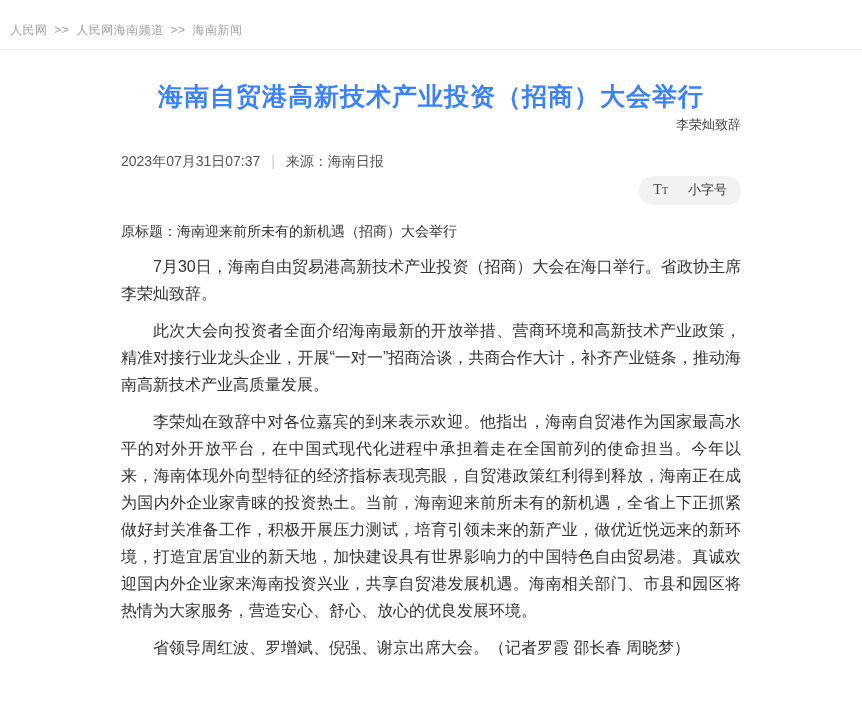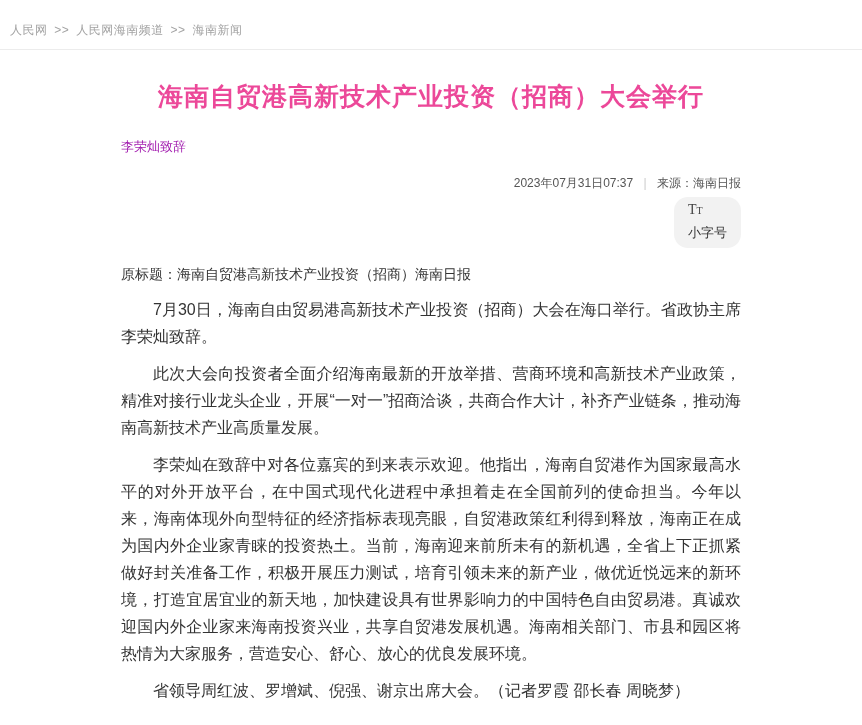--- a/index.html
+++ b/index.html
@@ -18,42 +18,42 @@
   .crumb { color:#a3a3a3; text-decoration:none; cursor:pointer; }
   .crumb-sep { margin:0 3px; color:#a3a3a3; }
 
   
   .article { width:620px; margin:0 auto; }
 
   .article-title {
     margin:29px 0 0;
     text-align:center;
     font-size:25px; line-height:34px;
-    font-weight:600; color:#ec4899;
+    font-weight:600; color:#3b82f6;
     letter-spacing:1px;
   }
   .article-subtitle {
-    margin-top:25px;
-    text-align:left;
-    font-size:13px; color:#a21caf;
+    margin-top:3px;
+    text-align:right;
+    font-size:13px; color:#404040;
   }
   .article-meta {
     margin-top:19px;
-    text-align:right;
-    font-size:12px; color:#555555;
+    text-align:left;
+    font-size:14px; color:#555555;
   }
   .meta-sep { color:#cccccc; margin:0 7px; }
 
   .toolbar-row { display:flex; justify-content:flex-end; margin-top:5px; }
   .font-size-pill {
-    display:inline-flex; align-items:baseline; gap:6px;
+    display:inline-flex; align-items:baseline; gap:20px;
     background:#f2f2f2; border-radius:14px;
     padding:5px 14px 6px;
     font-size:13px; color:#333333;
-    cursor:pointer; user-select:none;flex-direction:column;
+    cursor:pointer; user-select:none;
   }
   .tt-icon { font-family:"Liberation Serif","DejaVu Serif",serif; color:#444; }
   .tt-icon .t-big { font-size:14px; }
   .tt-icon .t-small { font-size:10px; }
 
   .original-title {
     margin:15px 0 0;
     font-size:14px; line-height:22px; color:#333333;
   }
 
@@ -88,21 +88,21 @@
     <span>来源：海南日报</span>
   </div>
 
   <div class="toolbar-row">
     <span class="font-size-pill">
       <span class="tt-icon"><span class="t-big">T</span><span class="t-small">T</span></span>
       <span>小字号</span>
     </span>
   </div>
 
-  <p class="original-title">原标题：海南自贸港高新技术产业投资（招商）海南日报</p>
+  <p class="original-title">原标题：海南迎来前所未有的新机遇（招商）大会举行</p>
 
   <div class="body-text">
     <p>7月30日，海南自由贸易港高新技术产业投资（招商）大会在海口举行。省政协主席李荣灿致辞。</p>
     <p>此次大会向投资者全面介绍海南最新的开放举措、营商环境和高新技术产业政策，精准对接行业龙头企业，开展“一对一”招商洽谈，共商合作大计，补齐产业链条，推动海南高新技术产业高质量发展。</p>
     <p>李荣灿在致辞中对各位嘉宾的到来表示欢迎。他指出，海南自贸港作为国家最高水平的对外开放平台，在中国式现代化进程中承担着走在全国前列的使命担当。今年以来，海南体现外向型特征的经济指标表现亮眼，自贸港政策红利得到释放，海南正在成为国内外企业家青睐的投资热土。当前，海南迎来前所未有的新机遇，全省上下正抓紧做好封关准备工作，积极开展压力测试，培育引领未来的新产业，做优近悦远来的新环境，打造宜居宜业的新天地，加快建设具有世界影响力的中国特色自由贸易港。真诚欢迎国内外企业家来海南投资兴业，共享自贸港发展机遇。海南相关部门、市县和园区将热情为大家服务，营造安心、舒心、放心的优良发展环境。</p>
     <p>省领导周红波、罗增斌、倪强、谢京出席大会。（记者罗霞 邵长春 周晓梦）</p>
   </div>
 
 </div>
 

